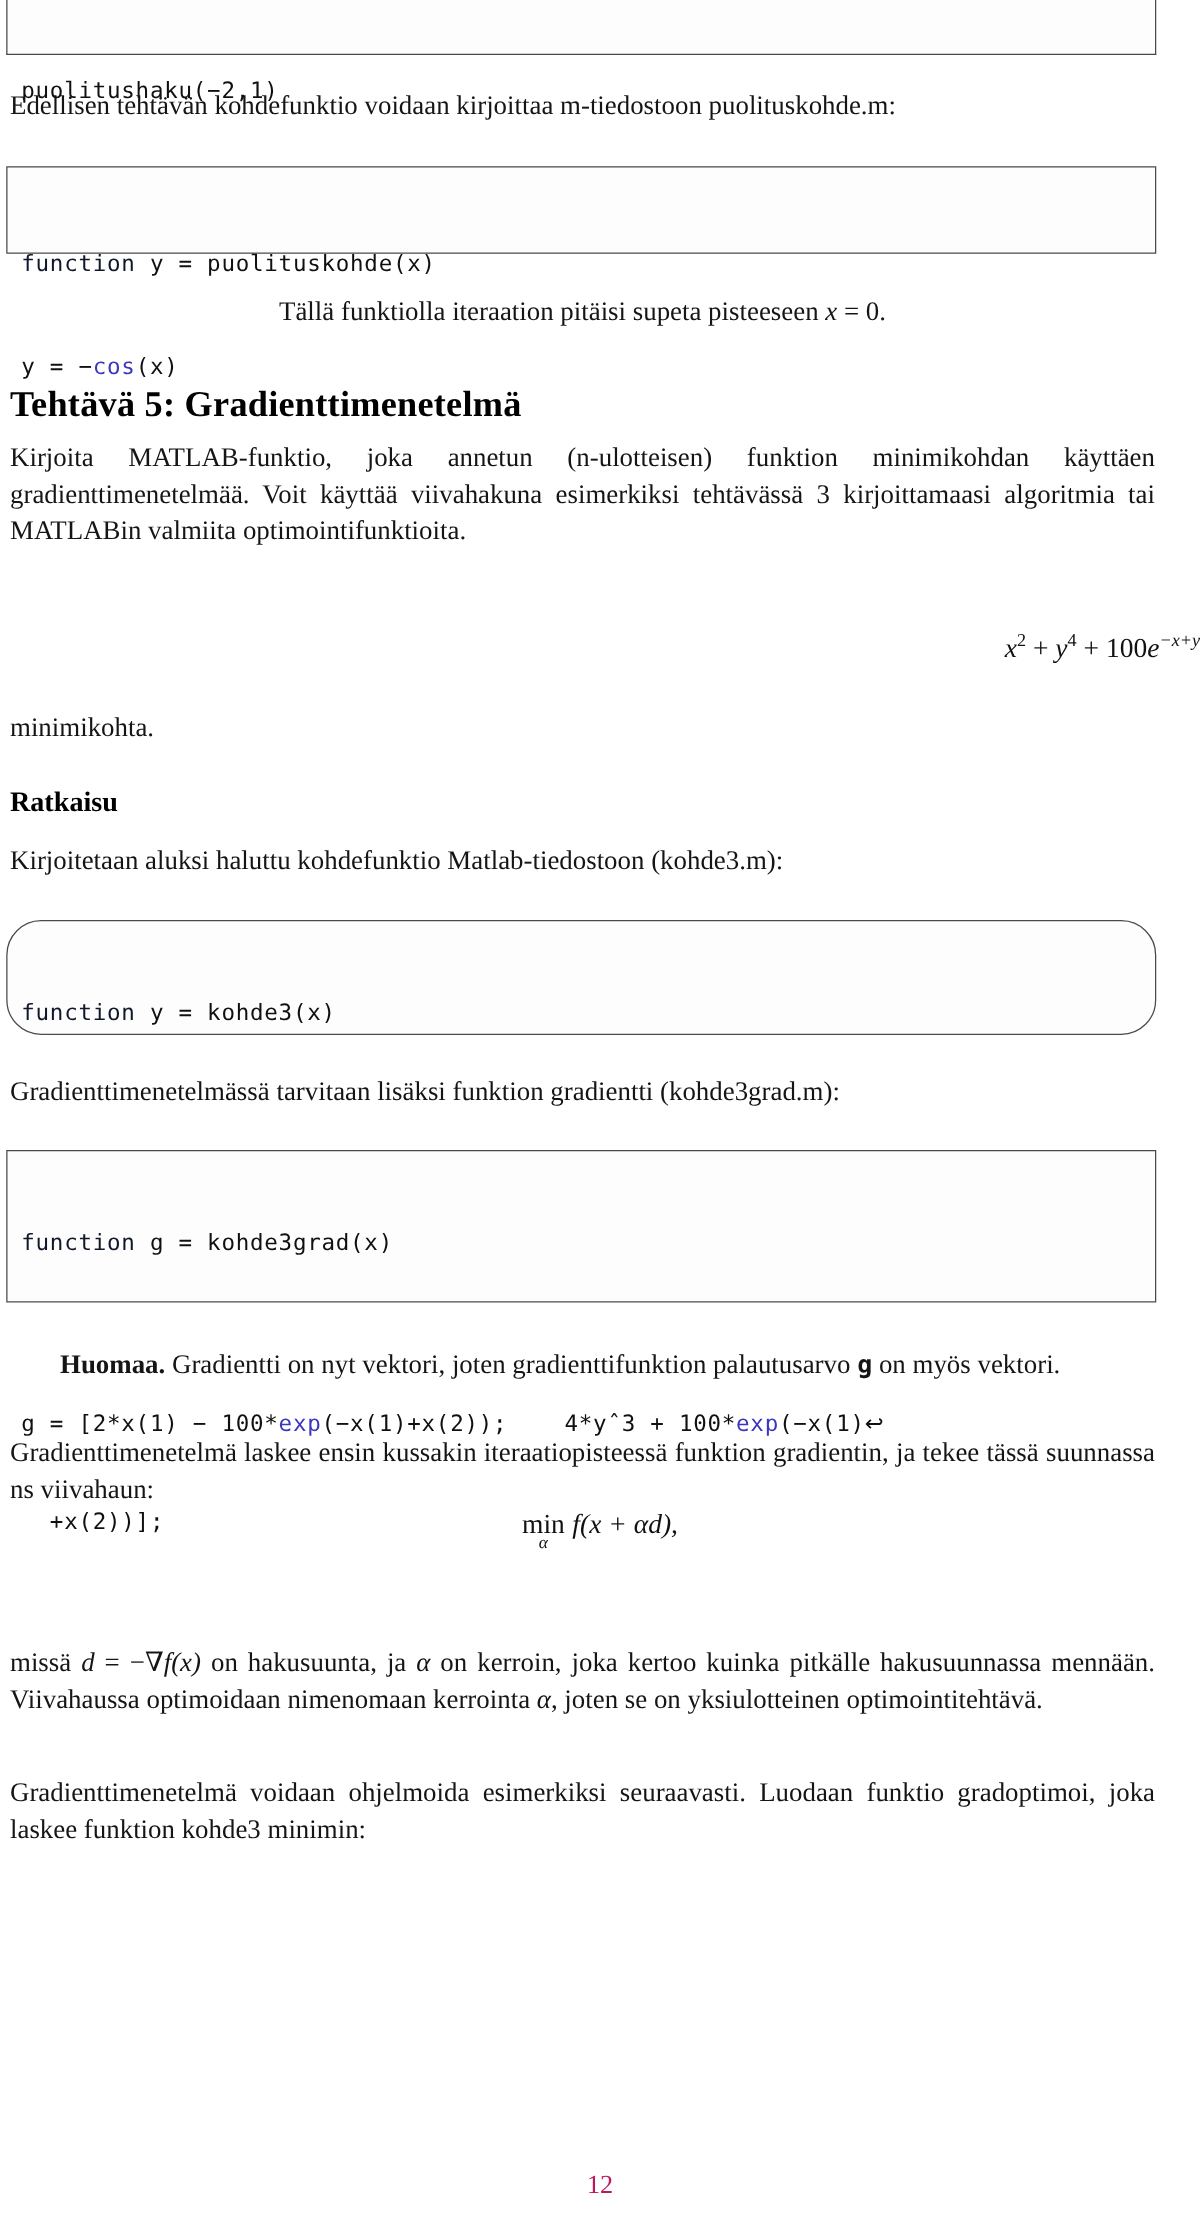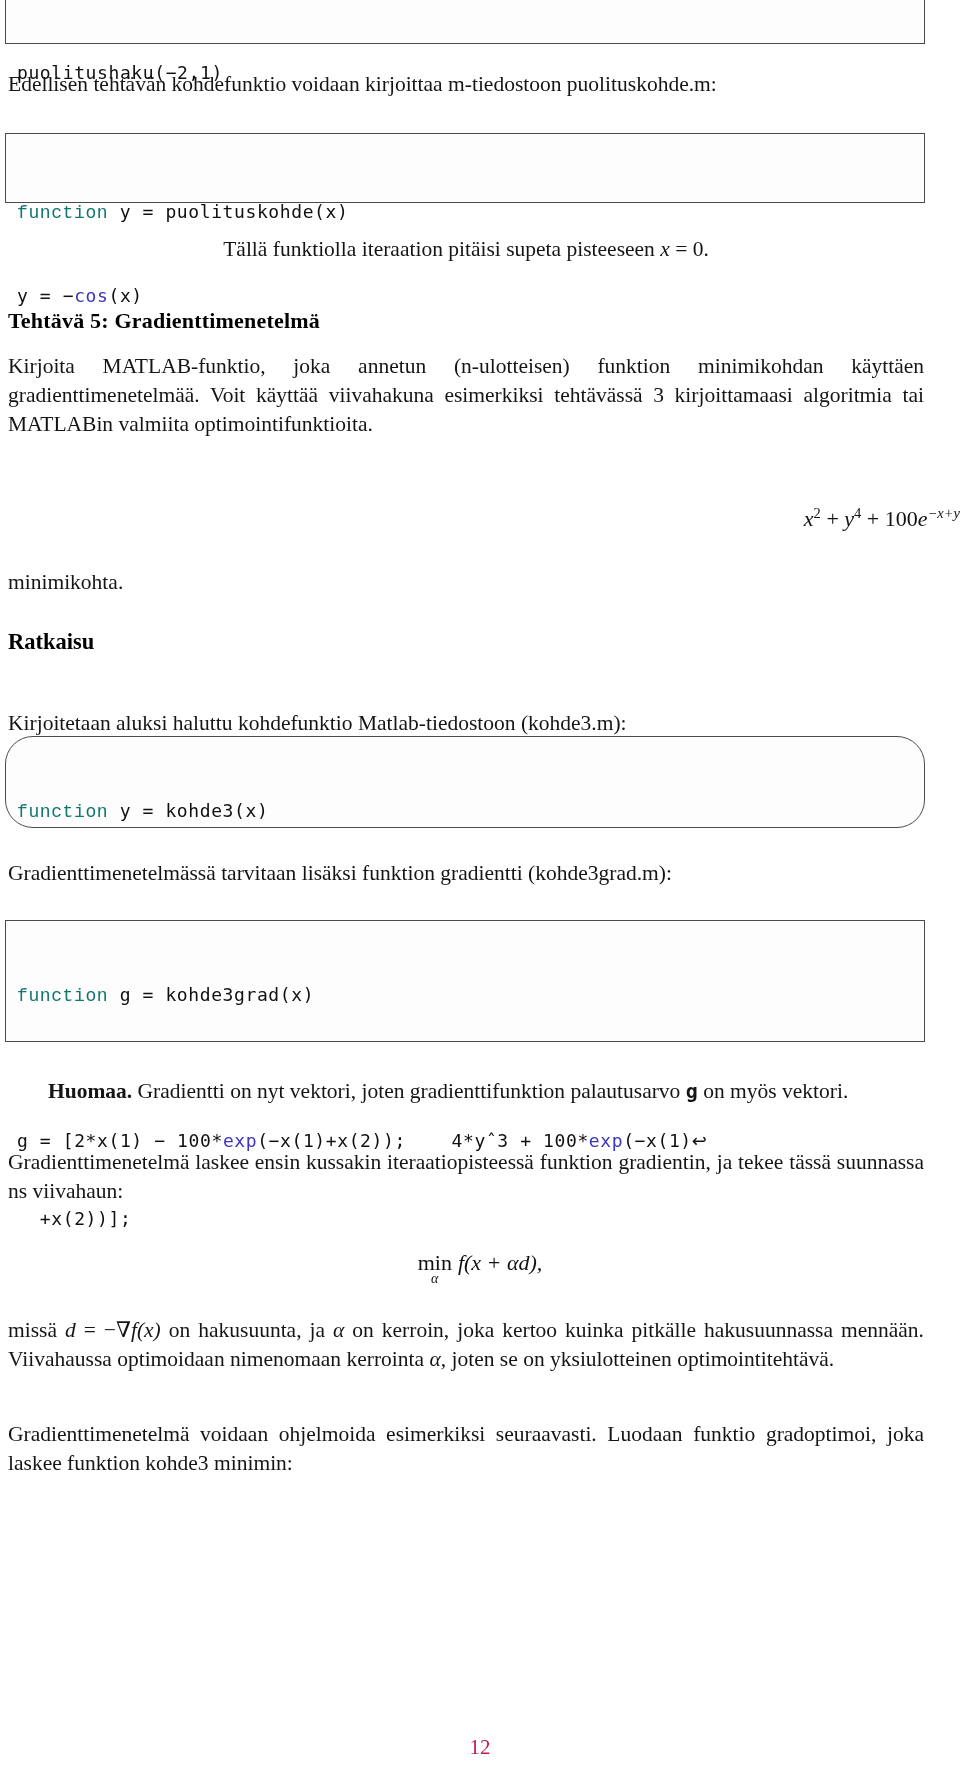--- a/index.html
+++ b/index.html
@@ -36,42 +36,42 @@
     line-height: 1.52;
     letter-spacing: 0.6px;
     color: #101010;
     padding: 9px 12px 9px 11px;
     white-space: pre;
   }
   .codebox.clipped-top {
     border-top: none;
     padding-top: 4px;
   }
-  .kw { color: #0f766e; font-family: Liberation Mono, monospace; }
+  .kw { color: #0f172a; }
   .fn { color: #3a36bd; }
   .cont { font-family: "DejaVu Sans", sans-serif; }
 
   
   .para {
     position: absolute;
     left: 8px;
     width: 916px;
     font-size: 21.5px;
     line-height: 1.35;
     text-align: justify;
     text-justify: inter-word;
     color: #151515;
   }
   .para.nojust { text-align: left; }
 
   .h2 {
     position: absolute;
     left: 8px;
     width: 916px;
-    font-size: 22px;
+    font-size: 29px;
     font-weight: bold;
     color: #000000;
     letter-spacing: 0.2px;
   }
   .h3 {
     position: absolute;
     left: 8px;
     width: 916px;
     font-size: 22.5px;
     font-weight: bold;
@@ -162,21 +162,21 @@
 
 
   <div class="display" style="top:505px;text-align:right;">
     <span class="math">x</span><sup class="exn">2</sup><span class="mathup"> + </span><span class="math">y</span><sup class="exn">4</sup><span class="mathup"> + </span><span class="mathup">100</span><span class="math">e</span><sup class="ex">−x+y</sup>
   </div>
 
   <div class="para nojust" style="top:553px;margin-top:15px;">minimikohta.</div>
 
   <div class="h3" style="top:629px;">Ratkaisu</div>
 
-  <div class="para nojust" style="top:709px;">Kirjoitetaan aluksi haluttu kohdefunktio Matlab-tiedostoon (kohde3.m):</div>
+  <div class="para nojust" style="top:674px;">Kirjoitetaan aluksi haluttu kohdefunktio Matlab-tiedostoon (kohde3.m):</div>
 
   <div class="codebox" style="top:736px; height:92px; line-height:1.45;border-radius:28px;">
     <div><span class="kw">function</span><span> y = kohde3(x)</span></div>
     <div style="height:14px;">&nbsp;</div>
     <div><span>y = x(1)ˆ2 + x(2)ˆ4 +100*</span><span class="fn">exp</span><span>(−x(1)+x(2));</span></div>
   </div>
 
   <div class="para nojust" style="top:859px;">Gradienttimenetelmässä tarvitaan lisäksi funktion gradientti (kohde3grad.m):</div>
 
   <div class="codebox" style="top:920px; height:122px; line-height:1.45;">
@@ -185,21 +185,21 @@
     <div><span>g = [2*x(1) − 100*</span><span class="fn">exp</span><span>(−x(1)+x(2));    4*yˆ3 + 100*</span><span class="fn">exp</span><span>(−x(1)</span><span class="cont">↩</span></div>
     <div>  +x(2))];</div>
   </div>
 
   <div class="para" style="top:1077px;margin-left:40px;">
     <span class="bold">Huomaa.</span><span> Gradientti on nyt vektori, joten gradienttifunktion palautusarvo </span><span class="mono-inline">g</span><span> on myös vektori.</span>
   </div>
 
   <div class="para" style="top:1148px;">Gradienttimenetelmä laskee ensin kussakin iteraatiopisteessä funktion gradientin, ja tekee tässä suunnassa ns viivahaun:</div>
 
-  <div class="display" style="top:1248px;">
+  <div class="display" style="top:1204px;">
     <span class="minop"><span class="lim">min</span><span class="sub">α</span></span><span class="math" style="margin-left:6px;">f</span><span class="math">(x + αd),</span>
   </div>
 
   <div class="para" style="top:1316px;">
     <span>missä </span><span class="math">d</span><span> = −</span><span class="mathup">∇</span><span class="math">f</span><span class="math">(x)</span><span> on hakusuunta, ja </span><span class="math">α</span><span> on kerroin, joka kertoo kuinka pitkälle hakusuunnassa mennään. Viivahaussa optimoidaan nimenomaan kerrointa </span><span class="math">α</span><span>, joten se on yksiulotteinen optimointitehtävä.</span>
   </div>
 
   <div class="para" style="top:1420px;">Gradienttimenetelmä voidaan ohjelmoida esimerkiksi seuraavasti. Luodaan funktio gradoptimoi, joka laskee funktion kohde3 minimin:</div>
 
   <div class="pagenum" style="top:1735px;">12</div>

